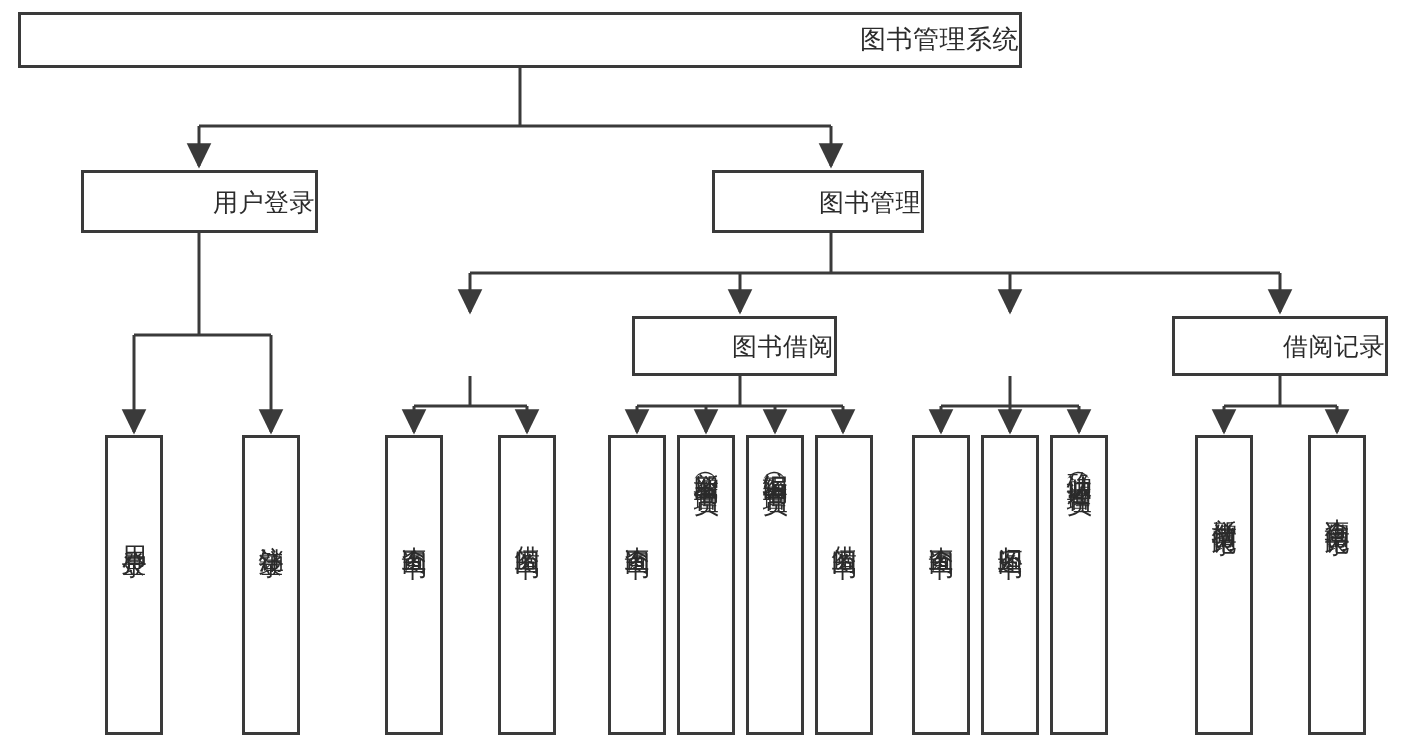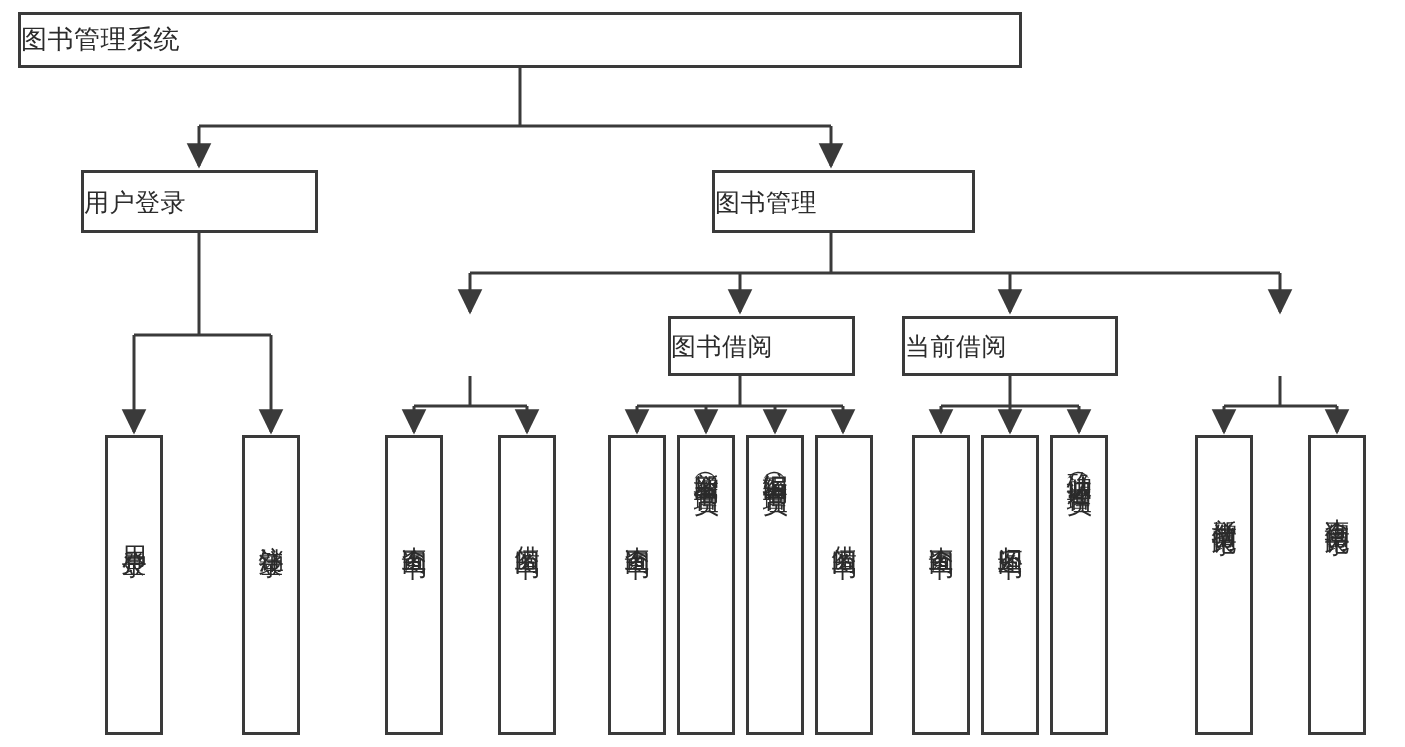--- a/index.html
+++ b/index.html
@@ -25,21 +25,21 @@
     height: 747px;
     pointer-events: none;
   }
   .node {
     position: absolute;
     box-sizing: border-box;
     border: 3px solid #3a3a3a;
     background: #ffffff;
     display: flex;
     align-items: center;
-    justify-content: flex-start;
+    justify-content: flex-end;
     color: #2b2b2b;
   }
   .node .label {
     display: block;
     text-align: center;
     line-height: 1.12;
     letter-spacing: 0.5px;
   }
   .node.horiz .label {
     writing-mode: horizontal-tb;
@@ -132,29 +132,29 @@
     </g>
   </svg>
 
   <div class="node root horiz" style="left:18px; top:12px; width:1004px; height:56px;">
     <span class="label">图书管理系统</span>
   </div>
 
   <div class="node horiz" style="left:81px; top:170px; width:237px; height:63px;">
     <span class="label">用户登录</span>
   </div>
-  <div class="node horiz" style="left:712px; top:170px; width:263px; height:63px;">
+  <div class="node horiz" style="left:712px; top:170px; width:212px; height:63px;">
     <span class="label">图书管理</span>
   </div>
 
-  <div class="node horiz" style="left:668px; top:316px; width:187px; height:60px;">
+  <div class="node horiz" style="left:632px; top:316px; width:205px; height:60px;">
     <span class="label">图书借阅</span>
   </div>
-  <div class="node horiz" style="left:902px; top:316px; width:216px; height:60px;">
-    <span class="label">当前借阅</span>
+  <div class="node horiz" style="left:1172px; top:316px; width:216px; height:60px;">
+    <span class="label">借阅记录</span>
   </div>
 
   <div class="node vert mid" style="left:105px; top:435px; width:58px; height:300px;">
     <span class="label">用户登录</span>
   </div>
   <div class="node vert mid" style="left:242px; top:435px; width:58px; height:300px;">
     <span class="label">注销登录</span>
   </div>
 
   <div class="node vert mid" style="left:385px; top:435px; width:58px; height:300px;">

